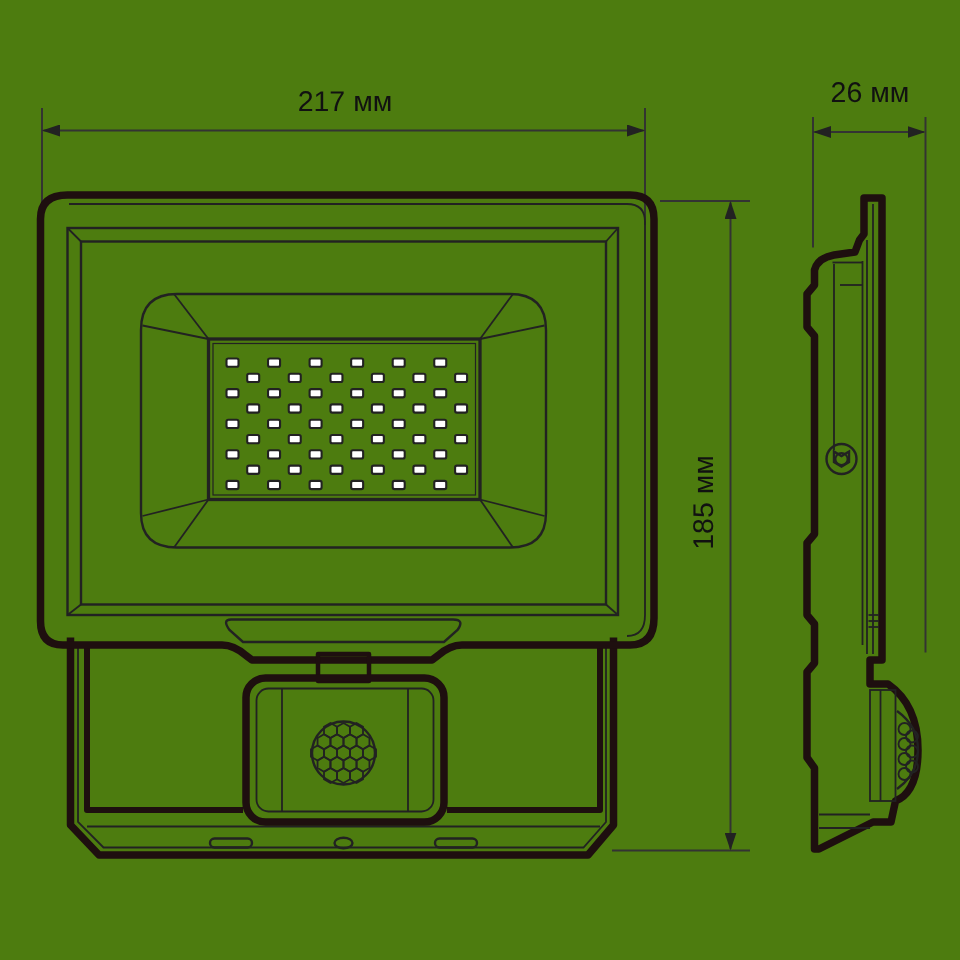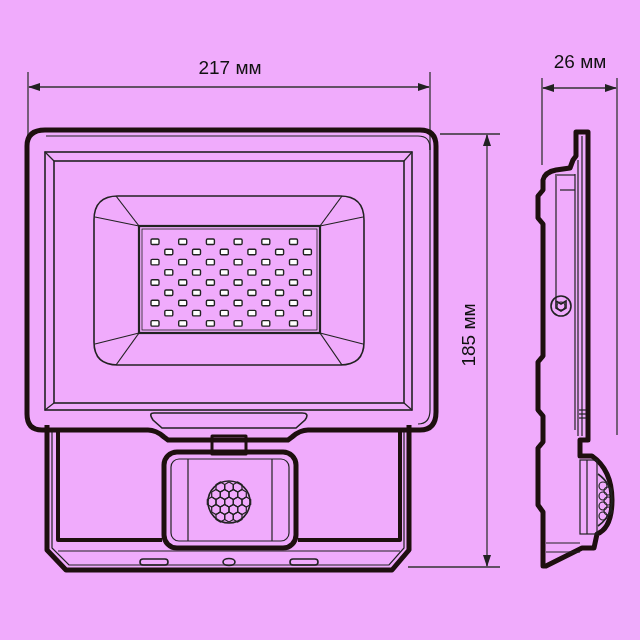--- a/index.html
+++ b/index.html
@@ -1,16 +1,16 @@
 <!DOCTYPE html>
 <html><head>
 <meta charset="utf-8">
 <style>
   html, body { margin: 0; padding: 0; background: #ffffff; }
-  #stage { position: relative; width: 640px; height: 640px; background: #f0abfc; overflow: hidden; text-align: center; }
+  #stage { position: relative; width: 640px; height: 640px; background: #4d7c0f; overflow: hidden; text-align: center; }
   svg { position: absolute; left: 0; top: 0; }
   .dim-text { font-family: "Liberation Sans", sans-serif; font-size: 19px; fill: #111111; }
   .thick { fill: none; stroke: #1e0f0f; stroke-width: 5; stroke-linejoin: round; }
   .thin { fill: none; stroke: #222222; stroke-width: 1.2; }
   .med { fill: none; stroke: #222222; stroke-width: 1.6; }
   .dimline { stroke: #333333; stroke-width: 1.3; fill: none; }
   .led { fill: #ffffff; stroke: #222; stroke-width: 1.4; }
 </style>
 </head>
 <body>

